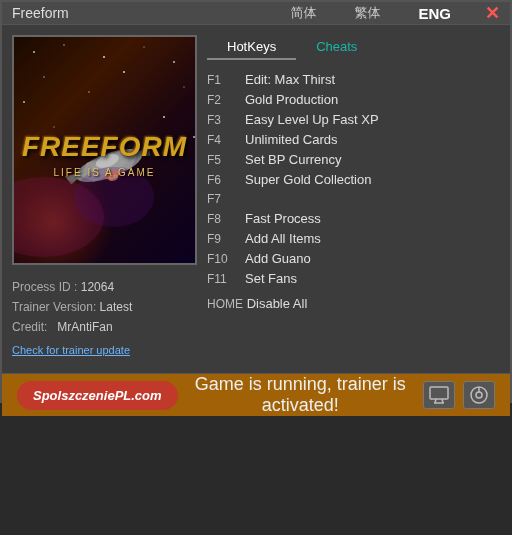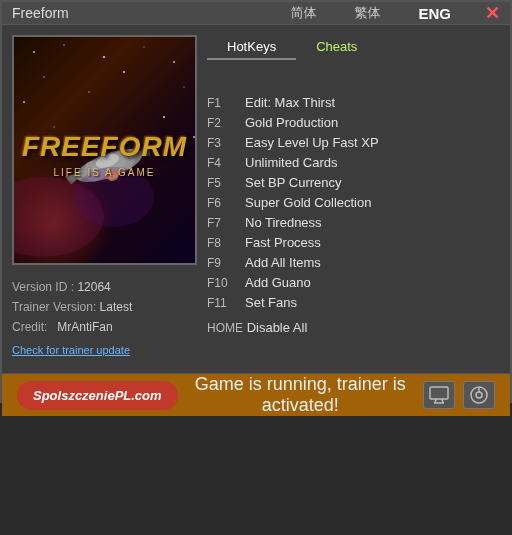--- a/index.html
+++ b/index.html
@@ -143,32 +143,31 @@
       font-size: 11px;
       text-decoration: underline;
       cursor: pointer;
     }
 
     
     .right-panel {
       flex: 1;
       display: flex;
       flex-direction: column;
-      gap: 23px;
     }
 
     
     .tabs {
       display: flex;
       gap: 0;
       margin-bottom: 8px;
     }
     .tab {
       padding: 4px 20px;
-      color: #bef264;
+      color: #14b8a6;
       font-size: 13px;
       cursor: pointer;
       border-bottom: 2px solid transparent;
     }
     .tab.active {
       color: #fff;
       border-bottom: 2px solid #888;
     }
 
     
@@ -296,21 +295,21 @@
           <ellipse cx="100" cy="160" rx="40" ry="30" fill="rgba(80,10,120,0.25)"></ellipse>
         </svg>
         <div style="z-index:2;text-align:center;margin-top:10px;">
           <div class="game-image-title">FREEFORM</div>
           <div class="game-image-subtitle">LIFE IS A GAME</div>
         </div>
       </div>
 
       <div class="info-panel">
         <div class="info-row">
-          <span class="info-label">Version ID :</span>
+          <span class="info-label">Process ID :</span>
           <span>12064</span>
         </div>
         <div class="info-row">
           <span class="info-label">Trainer Version:</span>
           <span>Latest</span>
         </div>
         <div class="info-row">
           <span class="info-label">Credit:</span>
           &nbsp;
           <span>MrAntiFan</span>
@@ -347,21 +346,20 @@
         <div class="hotkey-item">
           <span class="hotkey-key">F5</span>
           <span class="hotkey-desc">Set BP Currency</span>
         </div>
         <div class="hotkey-item">
           <span class="hotkey-key">F6</span>
           <span class="hotkey-desc">Super Gold Collection</span>
         </div>
         <div class="hotkey-item">
           <span class="hotkey-key">F7</span>
-          <span class="hotkey-desc">No Tiredness</span>
         </div>
         <div class="hotkey-item">
           <span class="hotkey-key">F8</span>
           <span class="hotkey-desc">Fast Process</span>
         </div>
         <div class="hotkey-item">
           <span class="hotkey-key">F9</span>
           <span class="hotkey-desc">Add All Items</span>
         </div>
         <div class="hotkey-item">

